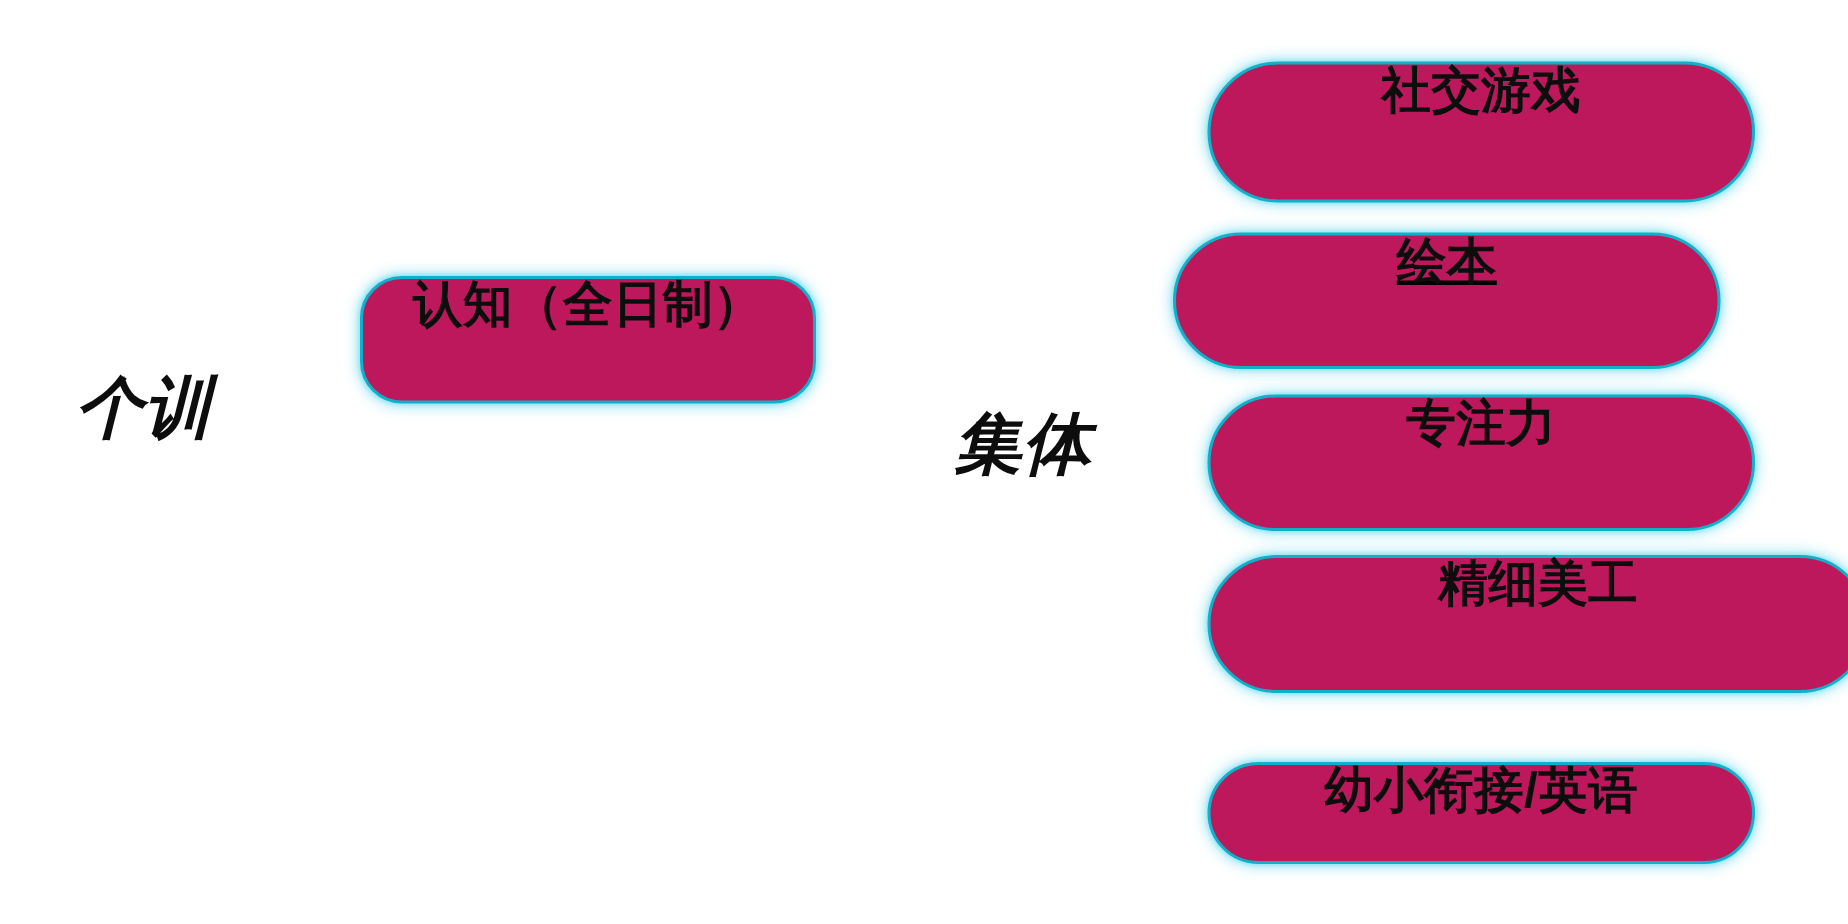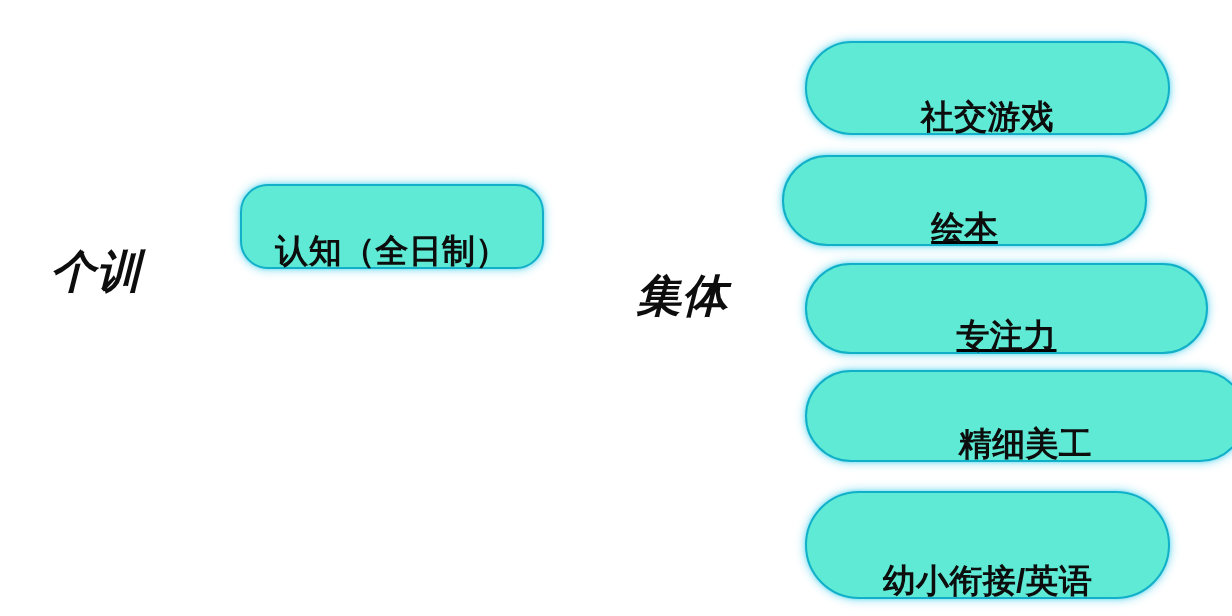--- a/index.html
+++ b/index.html
@@ -27,25 +27,25 @@
     color: #0d0d0d;
     letter-spacing: 0.02em;
     white-space: nowrap;
     line-height: 1;
     font-style: italic;
   }
 
   .pill {
     position: absolute;
     box-sizing: border-box;
-    background: #5eead4;
+    background: #be185d;
     border: 2.5px solid #12afc8;
     border-radius: 999px;
     display: flex;
-    align-items: flex-end;
+    align-items: flex-start;
     justify-content: center;
     box-shadow: 0 0 9px 2px rgba(60, 205, 232, 0.45),
                 0 0 3px 1px rgba(120, 225, 245, 0.55);
   }
 
   .pill-label {
     font-weight: 700;
     color: #0d0d0d;
     white-space: nowrap;
     letter-spacing: 0.01em;
@@ -93,35 +93,34 @@
   #pill-picture-book {
     left: 782px;
     top: 155px;
     width: 365px;
     height: 91px;
     text-decoration: underline;
   }
   #pill-focus {
     left: 805px;
     top: 263px;
-    width: 403px;
+    width: 365px;
     height: 91px;
-    text-decoration: underline;
   }
   #pill-fine-art {
     left: 805px;
     top: 370px;
     width: 441px;
     height: 92px;
   }
   #pill-transition-english {
     left: 805px;
-    top: 491px;
+    top: 508px;
     width: 365px;
-    height: 108px;
+    height: 68px;
   }
 
   #pill-social-game .pill-label,
   #pill-picture-book .pill-label,
   #pill-focus .pill-label,
   #pill-fine-art .pill-label,
   #pill-transition-english .pill-label { font-size: 33px; }
 </style>
 </head>
 <body>

